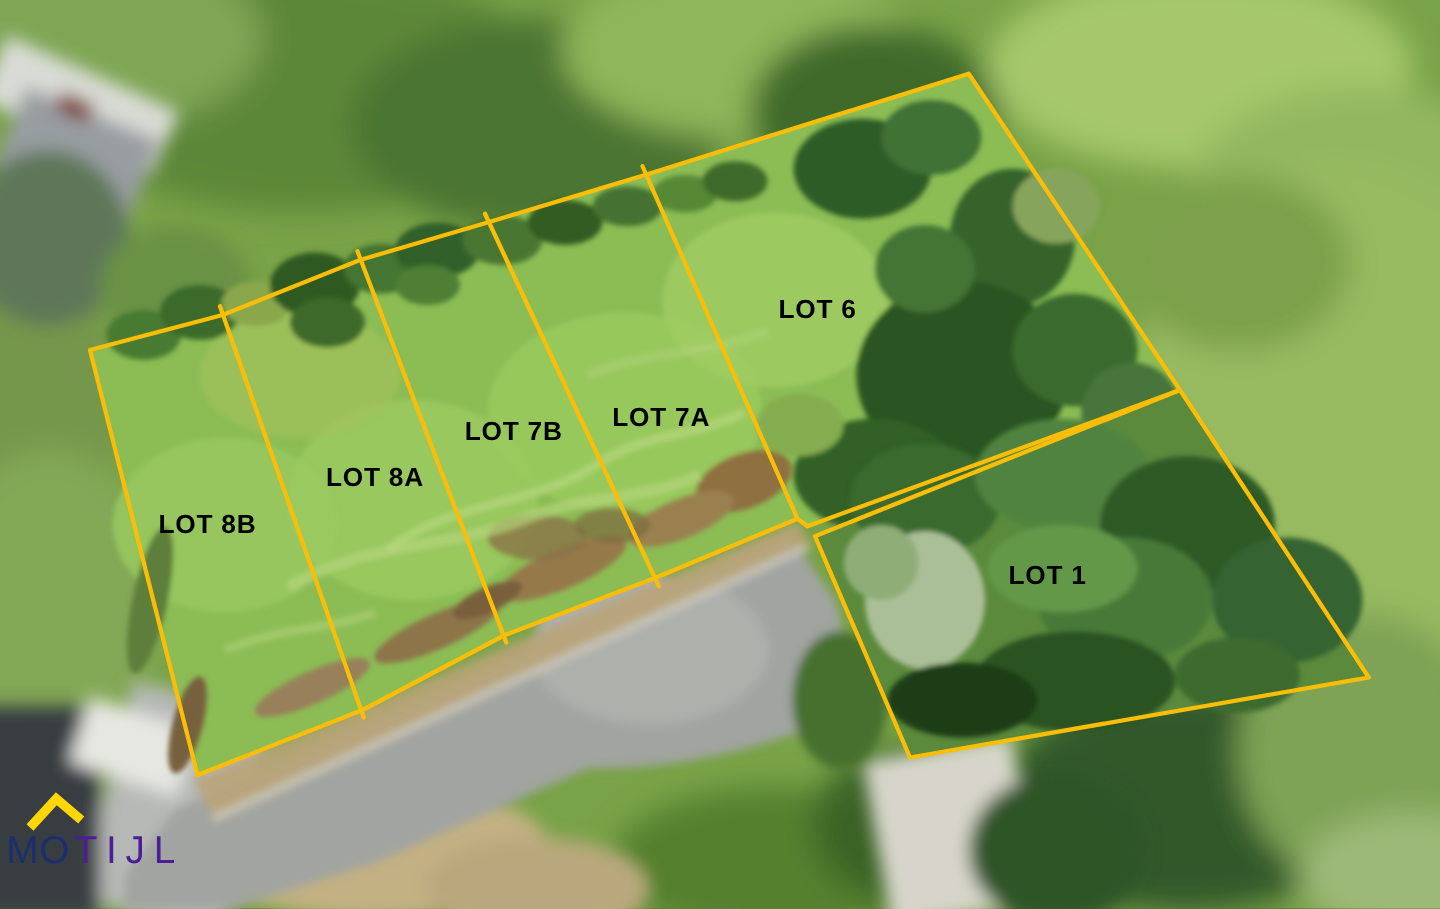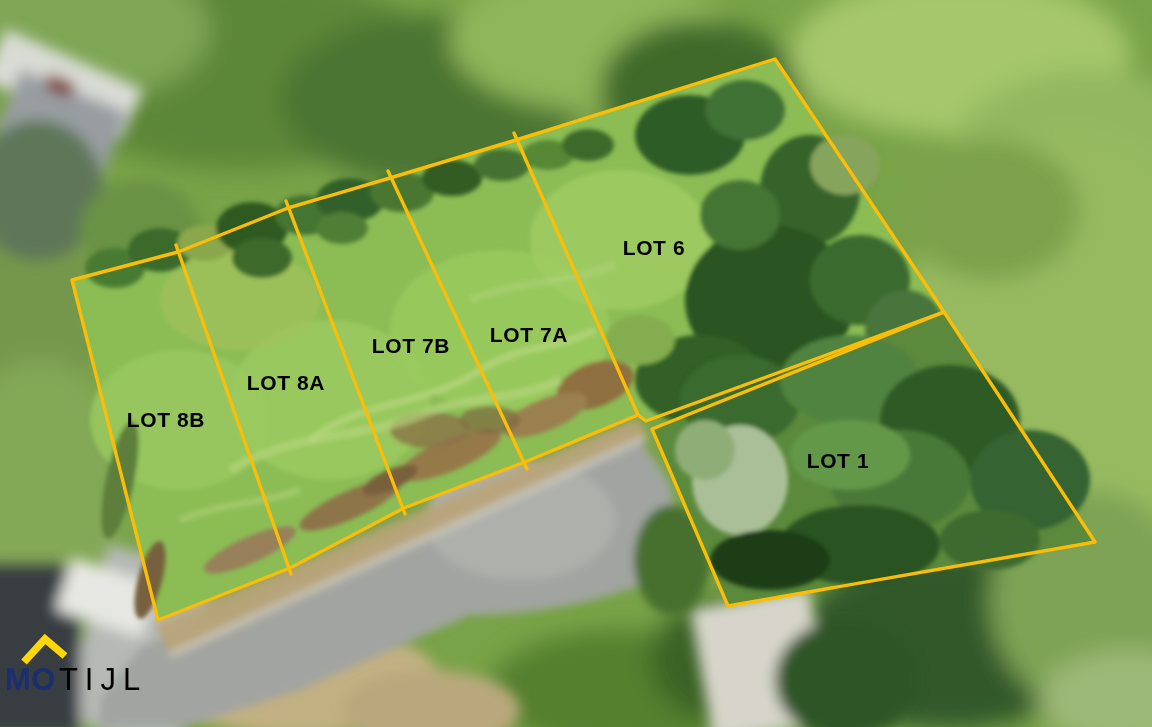--- a/index.html
+++ b/index.html
@@ -12,22 +12,22 @@
     position:absolute;transform:translate(-50%,-50%);
     color:#000000;font-weight:700;font-size:21px;letter-spacing:.6px;
     white-space:nowrap;user-select:none;
   }
   .brand{position:absolute;left:0;top:626px;width:170px;height:90px;}
   .brand .roof{position:absolute;left:0;top:0;}
   .brand .word{
     position:absolute;left:5px;top:38px;white-space:nowrap;
     font-size:31px;line-height:31px;color:#1b2e6d;
   }
-  .brand .word .bold{font-weight:700;letter-spacing:.5px;}
-  .brand .word .light{font-weight:300;letter-spacing:7px;margin-left:3px;color:#000000;}
+  .brand .word .bold{font-weight:400;letter-spacing:.5px;}
+  .brand .word .light{font-weight:300;letter-spacing:7px;margin-left:3px;color:#4c1d95;}
 </style>
 </head>
 <body>
 
 <div class="stage">
 
   <svg class="photo" viewBox="0 0 1152 727" aria-hidden="true">
     <defs>
       <filter id="b12" x="-40%" y="-40%" width="180%" height="180%">
           <feGaussianBlur stdDeviation="12"></feGaussianBlur>
@@ -160,21 +160,21 @@
       <polygon points="72,280 178,252 288,208 390,178 516,140 775,59 944,312 646,421 638,415 525,462 404,508 290,568 158,620"></polygon>
       <line x1="176" y1="245" x2="291" y2="574"></line>
       <line x1="286" y1="201" x2="405" y2="514"></line>
       <line x1="388" y1="171" x2="527" y2="469"></line>
       <line x1="514" y1="133" x2="638" y2="415"></line>
       <polygon points="652,429 944,312 1095,542 728,606"></polygon>
     </g>
   </svg>
 
   <div class="lot-label" style="left:166px;top:420px;">LOT 8B</div>
-  <div class="lot-label" style="left:286px;top:383px;">LOT 8A</div>
+  <div class="lot-label" style="left:300px;top:383px;">LOT 8A</div>
   <div class="lot-label" style="left:411px;top:346px;">LOT 7B</div>
   <div class="lot-label" style="left:529px;top:298px;margin-top:37px;">LOT 7A</div>
   <div class="lot-label" style="left:654px;top:248px;">LOT 6</div>
   <div class="lot-label" style="left:838px;top:461px;">LOT 1</div>
 
   <div class="brand">
     <svg class="roof" width="170" height="90" viewBox="0 0 170 90" aria-hidden="true">
       <path d="M24,36 L45,13 L65,30" stroke="#FFD60A" stroke-width="7.5" fill="none"></path>
     </svg>
     <div class="word">

